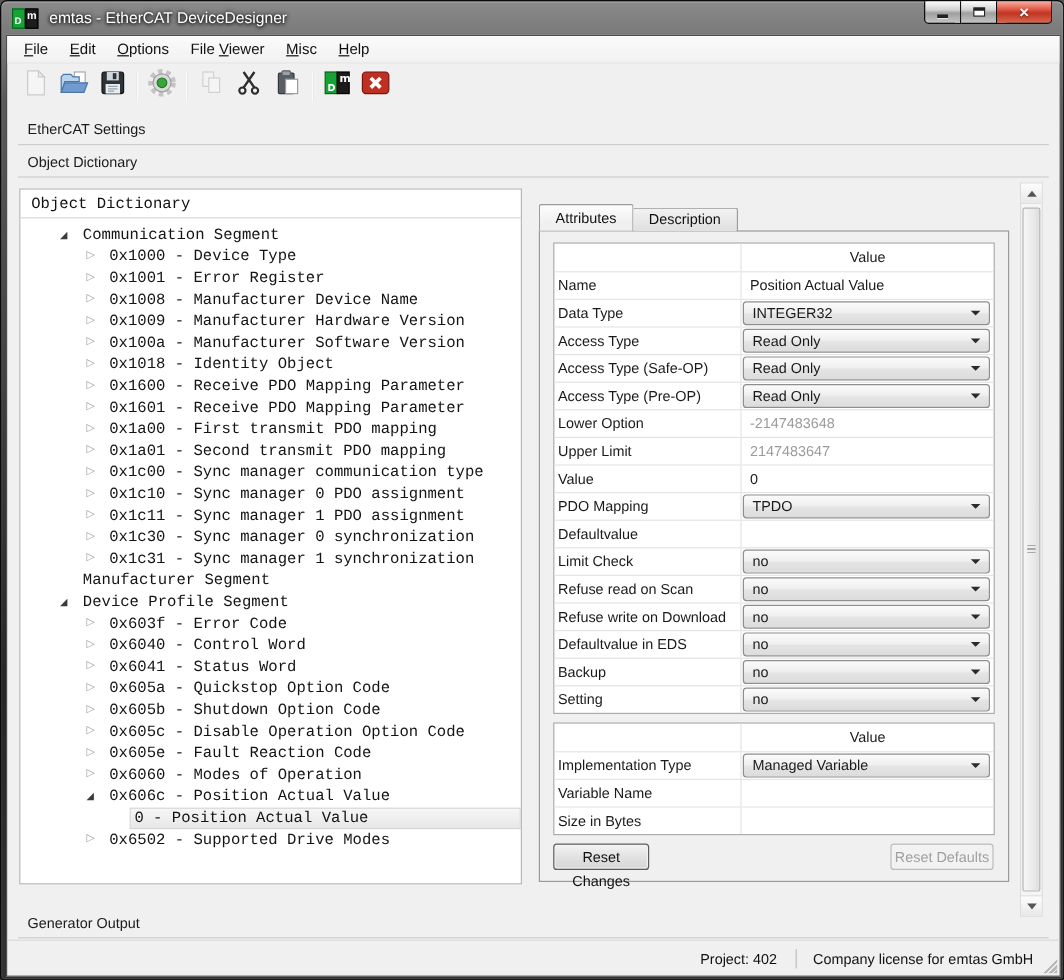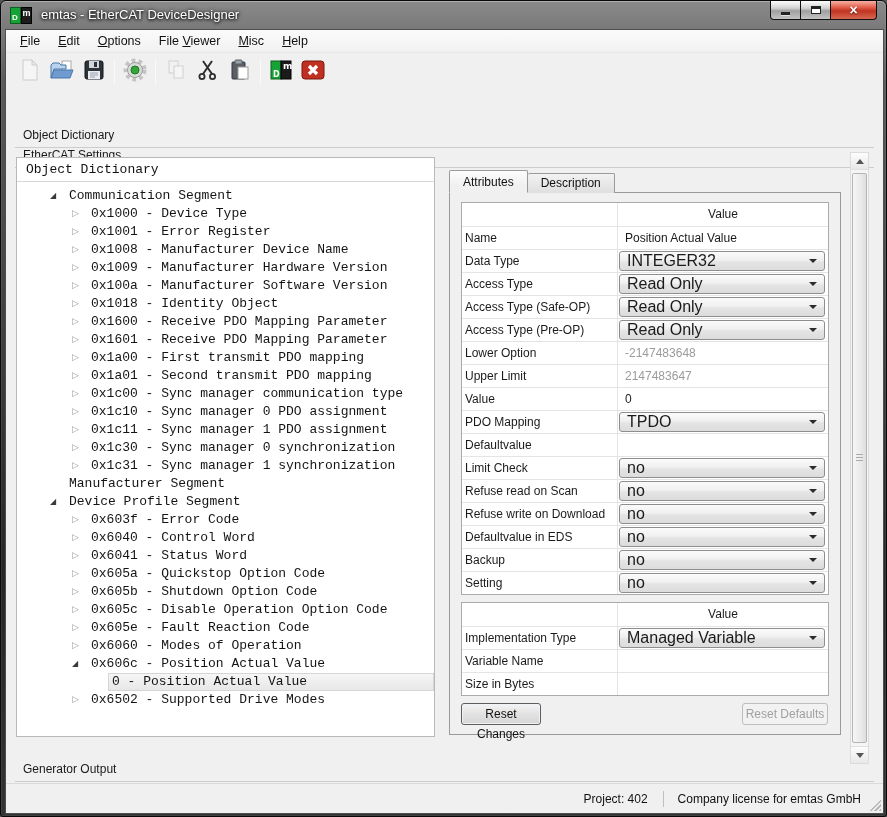--- a/index.html
+++ b/index.html
@@ -40,21 +40,21 @@
   .menu-item u { text-decoration:underline; }
 
   .toolbar { position:absolute; left:0; top:23px; right:0; height:37px; display:flex; align-items:center; padding-left:9px; }
   .tool-btn { width:30px; height:30px; display:flex; align-items:center; justify-content:center; margin-right:2px; }
   .tool-btn.disabled { opacity:.45; filter:grayscale(60%); }
   .tool-sep { width:1px; height:26px; background:#c3c3c3; border-right:1px solid #fafafa; margin:0 5px 0 3px; }
 
   
   .acc-header { position:absolute; left:9px; right:9px; height:25px; border-bottom:1px solid #cdcdcd;
      font-size:12px; color:#1a1a1a; padding-left:8px; line-height:24px; }
-  .acc-ethercat { top:66px;margin-top:47px; }
+  .acc-ethercat { top:66px; }
   .acc-objdict  { top:93px; }
   .acc-generator{ top:727px; }
 
   
   .tree-panel { position:absolute; left:10px; top:127px; width:419px; height:580px; background:#ffffff;
      border:1px solid #b9b9b9; overflow:hidden; font-family:"Liberation Mono", monospace; }
   .tree-header { height:24px; line-height:23px; padding-left:9px; font-size:13px; color:#111; border-bottom:1px solid #d8d8d8; }
   .tree-rows { padding-top:5px; }
   .tree-row { display:flex; height:18px; line-height:18px; font-size:13px; color:#141414; white-space:nowrap; }
   .tree-arrow { width:19px; flex:0 0 19px; text-align:left; font-family:"DejaVu Sans", sans-serif; }
@@ -75,21 +75,21 @@
   .attr-table-2 { top:409px; }
   .t-row { display:grid; grid-template-columns:156px 1fr; height:23px; border-top:1px solid #e4e4e4; }
   .t-row.header { border-top:none; }
   .t-cell-label { font-size:12px; color:#1a1a1a; line-height:22px; padding-left:3px; border-right:1px solid #e4e4e4; overflow:hidden; }
   .t-cell-value { position:relative; font-size:12px; color:#1a1a1a; line-height:22px; }
   .t-cell-value.center { text-align:center; }
   .t-cell-value .plain { padding-left:7px; }
   .t-cell-value .muted { padding-left:7px; color:#9b9b9b; }
   .combo { position:absolute; left:1px; right:3px; top:1px; height:20px; border:1px solid #8e8e8e; border-radius:3px;
      background:linear-gradient(#fbfbfb 0%,#f0f0f0 45%,#e4e4e4 55%,#dcdcdc 100%);
-     display:flex; align-items:center; justify-content:space-between; padding:0 7px; font-size:16px; }
+     display:flex; align-items:center; justify-content:space-between; padding:0 7px; font-size:12px; }
   .combo-arrow { width:0; height:0; border-left:4px solid transparent; border-right:4px solid transparent; border-top:4px solid #2b2b2b; }
 
   .btn { position:absolute; top:510px; height:22px; font-size:12px; line-height:20px; text-align:center; border-radius:3px; }
   .btn-reset-changes { left:11px; width:80px; border:1px solid #5e5e5e; color:#111;
      background:linear-gradient(#f4f4f4,#e2e2e2 50%,#d6d6d6); box-shadow:inset 0 0 0 1px #eef3f7; }
   .btn-reset-defaults { right:12px; width:86px; border:1px solid #bcbcbc; color:#a0a0a0; background:#f2f2f2; }
 
   
   .vscroll { position:absolute; left:844px; top:122px; width:19px; height:612px; background:#f5f5f5; border:1px solid #dcdcdc; }
   .vs-btn { position:absolute; left:0; width:17px; height:17px; display:flex; align-items:center; justify-content:center;

